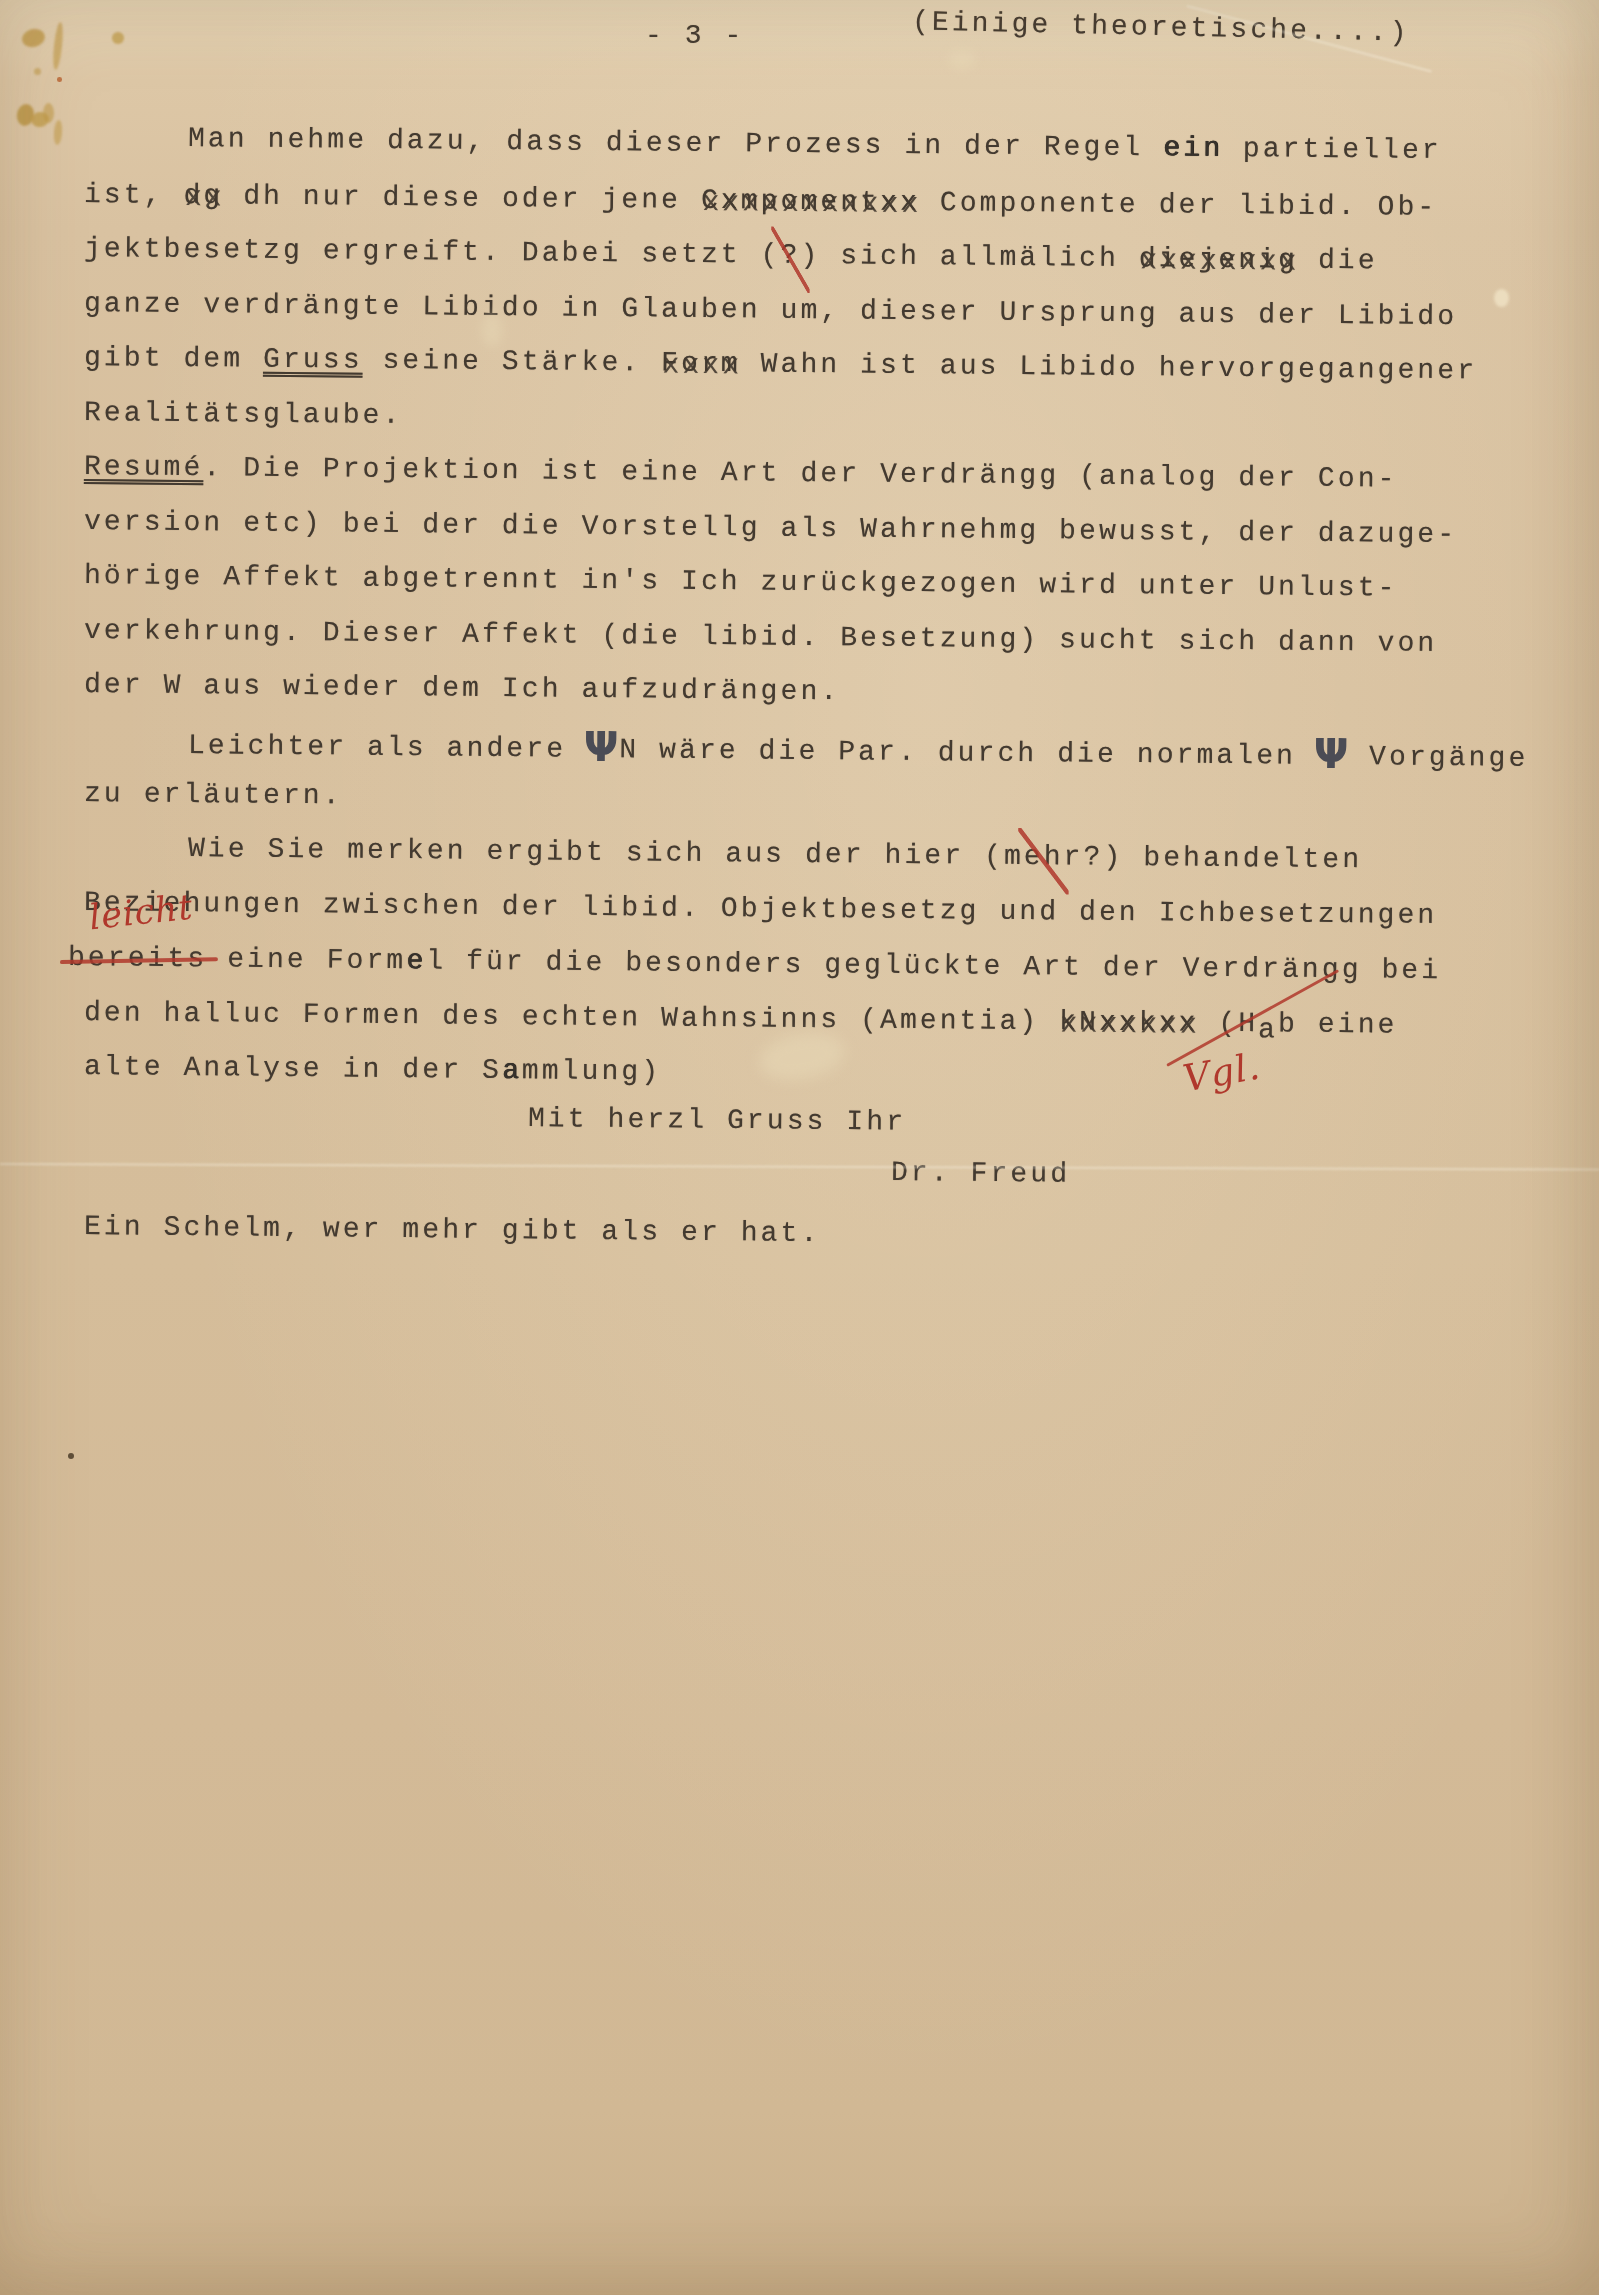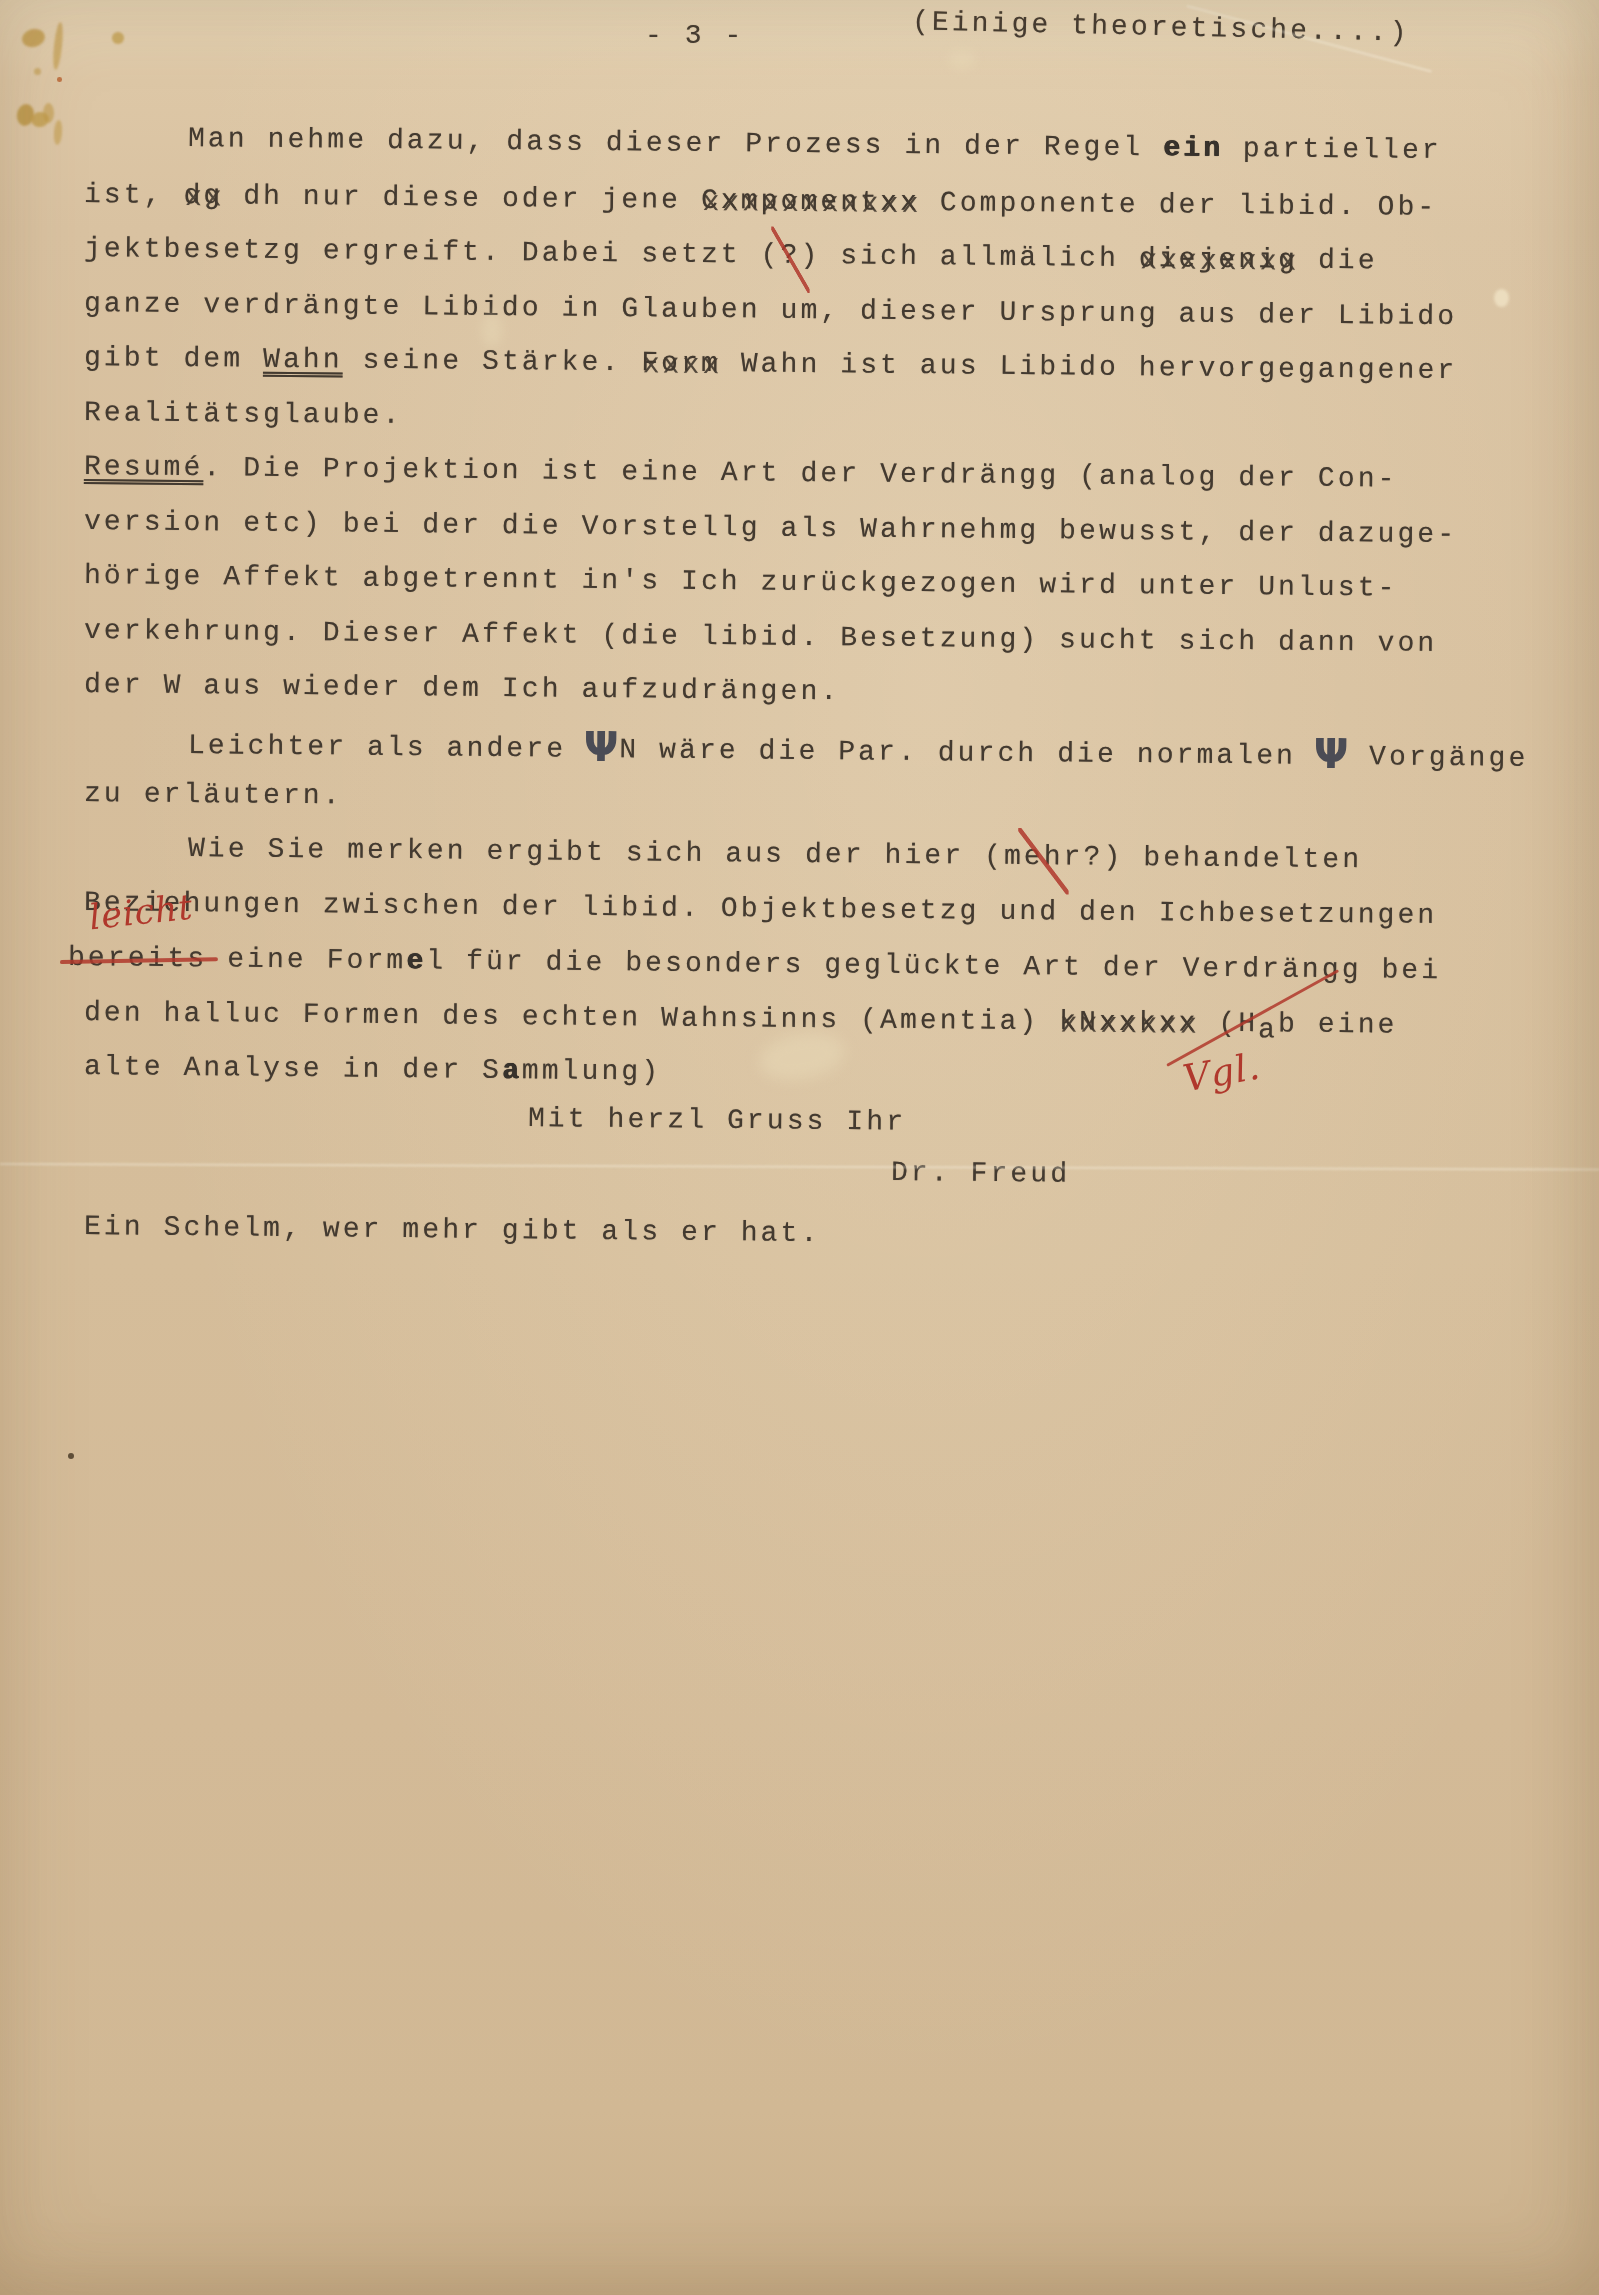--- a/index.html
+++ b/index.html
@@ -18,21 +18,21 @@
   .line{
     position:absolute;white-space:pre;color:#433a30;
     font-size:28px;letter-spacing:3.1px;line-height:35px;
     transform:rotate(0.55deg);transform-origin:0 50%;
     text-shadow:0 0 0.8px rgba(66,54,40,0.45);
   }
   .seg{display:inline-block;}
   .xover{position:relative;display:inline-block;}
   .xover::after{content:attr(data-x);position:absolute;left:1.5px;top:1.5px;opacity:.9;}
   .u2{text-decoration:underline double;text-underline-offset:5.4px;text-decoration-thickness:1.5px;}
-  .over{font-weight:bold;text-shadow:0.8px 0 0 #2f2a24,0 0 0.8px rgba(40,34,26,.8);color:#37322c;}
+  .over{font-weight:normal;text-shadow:0.8px 0 0 #2f2a24,0 0 0.8px rgba(40,34,26,.8);color:#37322c;}
   .low{position:relative;top:6.1px;}
   .psi{font-family:"DejaVu Sans",sans-serif;color:#4b4c55;font-size:41px;position:relative;top:3.8px;margin:0 -2.3px;text-shadow:none;font-weight:bold;}
   .slashred{position:relative;display:inline-block;}
   .slashred::after{content:"";position:absolute;left:18%;right:18%;top:-10.8px;bottom:-20px;
     background:linear-gradient(to top right, rgba(0,0,0,0) 47%, #b0382c 48%, #b0382c 52.5%, rgba(0,0,0,0) 53.5%);
     opacity:.85;}
   .redstrike{position:relative;display:inline-block;}
   .redstrike::after{content:"";position:absolute;left:-7.7px;right:-10.8px;top:52%;height:3.8px;
     background:#b0382c;border-radius:2.3px;transform:rotate(-1.6deg);opacity:.85;}
   .hand{
@@ -49,21 +49,21 @@
 <body>
 
 <div id="paper">
   <div class="hdr" style="left:645px;top:20px;">- 3 -</div>
   <div class="hdr" style="left:912px;top:12.3px;transform:rotate(1.3deg);">(Einige theoretische....)</div>
   <div id="textlayer">
       <div class="line" style="left: 188px; top: 121px;"><span class="seg">Man nehme dazu, dass dieser Prozess in der Regel </span><span class="seg over">ein</span><span class="seg"> partieller</span></div>
       <div class="line" style="left: 84px; top: 177px;"><span class="seg">ist, </span><span class="seg xover" data-x="xx">dg</span><span class="seg"> dh nur diese oder jene </span><span class="seg xover" data-x="xxxxxxxxxxx">Cxmpomentxx</span><span class="seg"> Componente der libid. Ob-</span></div>
       <div class="line" style="left: 84px; top: 231px;"><span class="seg">jektbesetzg ergreift. Dabei setzt </span><span class="seg slashred">(?)</span><span class="seg"> sich allmälich </span><span class="seg xover" data-x="xxxxxxxx">diejenig</span><span class="seg"> die</span></div>
       <div class="line" style="left: 84px; top: 286px;"><span class="seg">ganze verdrängte Libido in Glauben um, dieser Ursprung aus der Libido</span></div>
-      <div class="line" style="left: 84px; top: 340px;"><span class="seg">gibt dem </span><span class="seg u2">Wahn</span><span class="seg"> seine Stärke. </span><span class="seg xover" data-x="xxxx">Form</span><span class="seg"> Wahn ist aus Libido hervorgegangener</span></div>
+      <div class="line" style="left: 84px; top: 340px;"><span class="seg">gibt dem </span><span class="seg u2">Gruss</span><span class="seg"> seine Stärke. </span><span class="seg xover" data-x="xxxx">Form</span><span class="seg"> Wahn ist aus Libido hervorgegangener</span></div>
       <div class="line" style="left: 84px; top: 395px;"><span class="seg">Realitätsglaube.</span></div>
       <div class="line" style="left: 84px; top: 449px;"><span class="seg u2">Resumé</span><span class="seg">. Die Projektion ist eine Art der Verdrängg (analog der Con-</span></div>
       <div class="line" style="left: 84px; top: 504px;"><span class="seg">version etc) bei der die Vorstellg als Wahrnehmg bewusst, der dazuge-</span></div>
       <div class="line" style="left: 84px; top: 558px;"><span class="seg">hörige Affekt abgetrennt in's Ich zurückgezogen wird unter Unlust-</span></div>
       <div class="line" style="left: 84px; top: 613px;"><span class="seg">verkehrung. Dieser Affekt (die libid. Besetzung) sucht sich dann von</span></div>
       <div class="line" style="left: 84px; top: 667px;"><span class="seg">der W aus wieder dem Ich aufzudrängen.</span></div>
       <div class="line" style="left: 188px; top: 722px;"><span class="seg">Leichter als andere </span><span class="seg psi">Ψ</span><span class="seg">N wäre die Par. durch die normalen </span><span class="seg psi">Ψ</span><span class="seg"> Vorgänge</span></div>
       <div class="line" style="left: 84px; top: 776px;"><span class="seg">zu erläutern.</span></div>
       <div class="line" style="left: 188px; top: 831px;"><span class="seg">Wie Sie merken ergibt sich aus der hier (</span><span class="seg slashred">mehr</span><span class="seg">?) behandelten</span></div>
       <div class="line" style="left: 84px; top: 885px;"><span class="seg">Beziehungen zwischen der libid. Objektbesetzg und den Ichbesetzungen</span></div>

